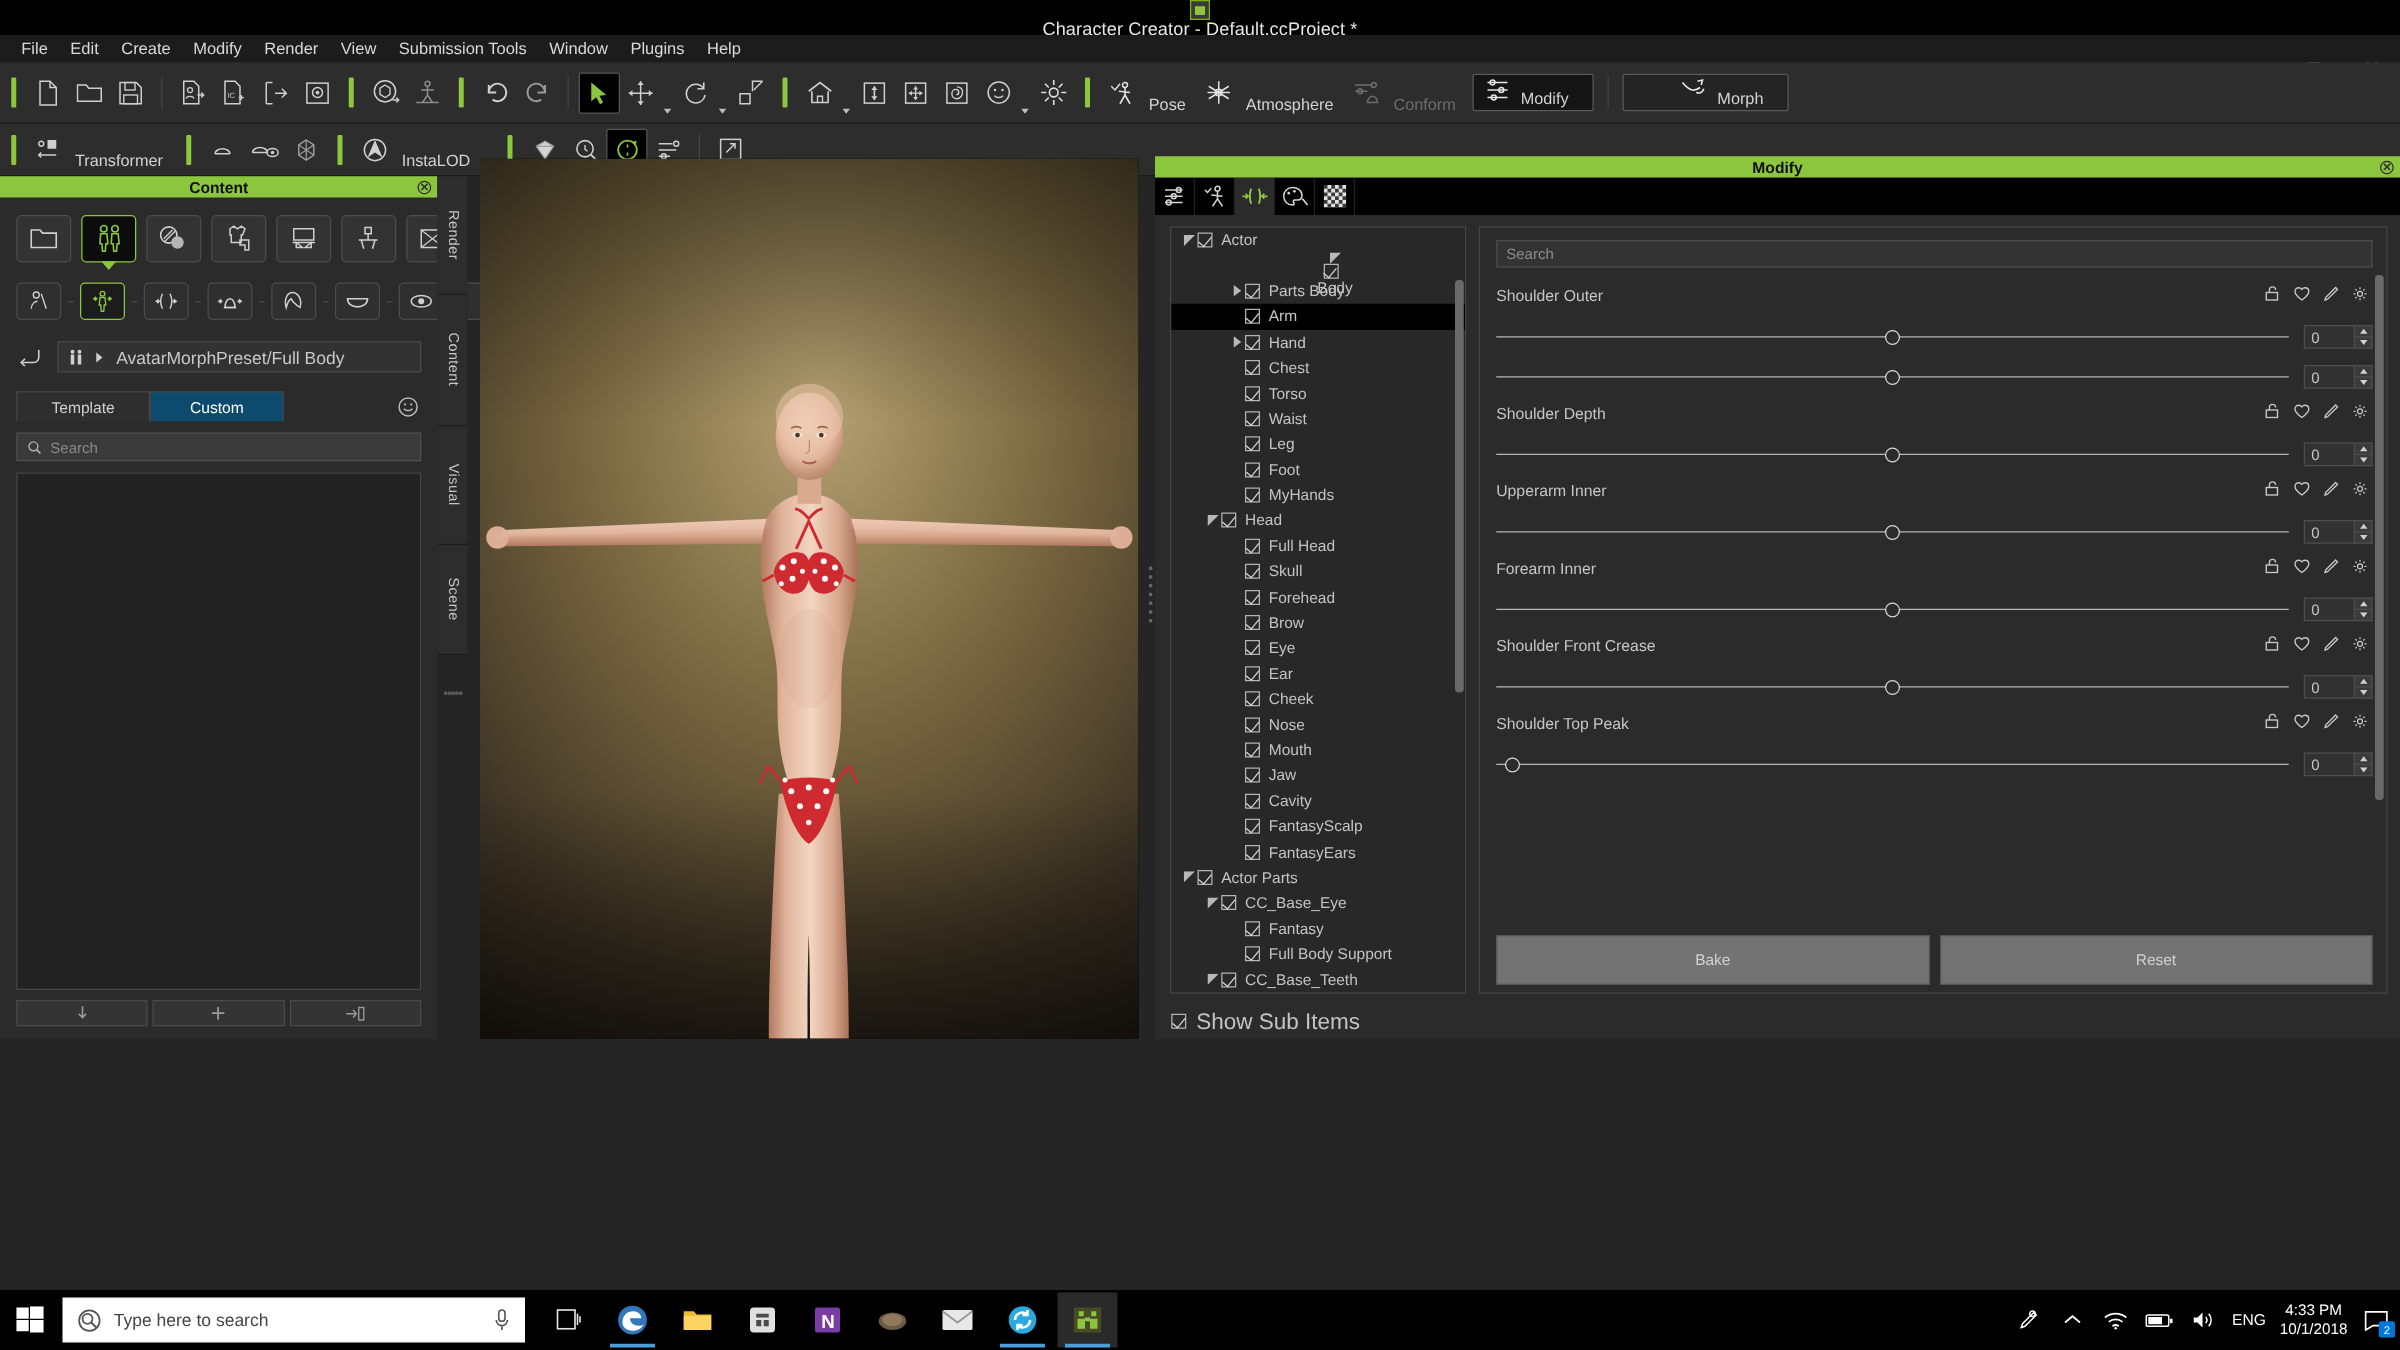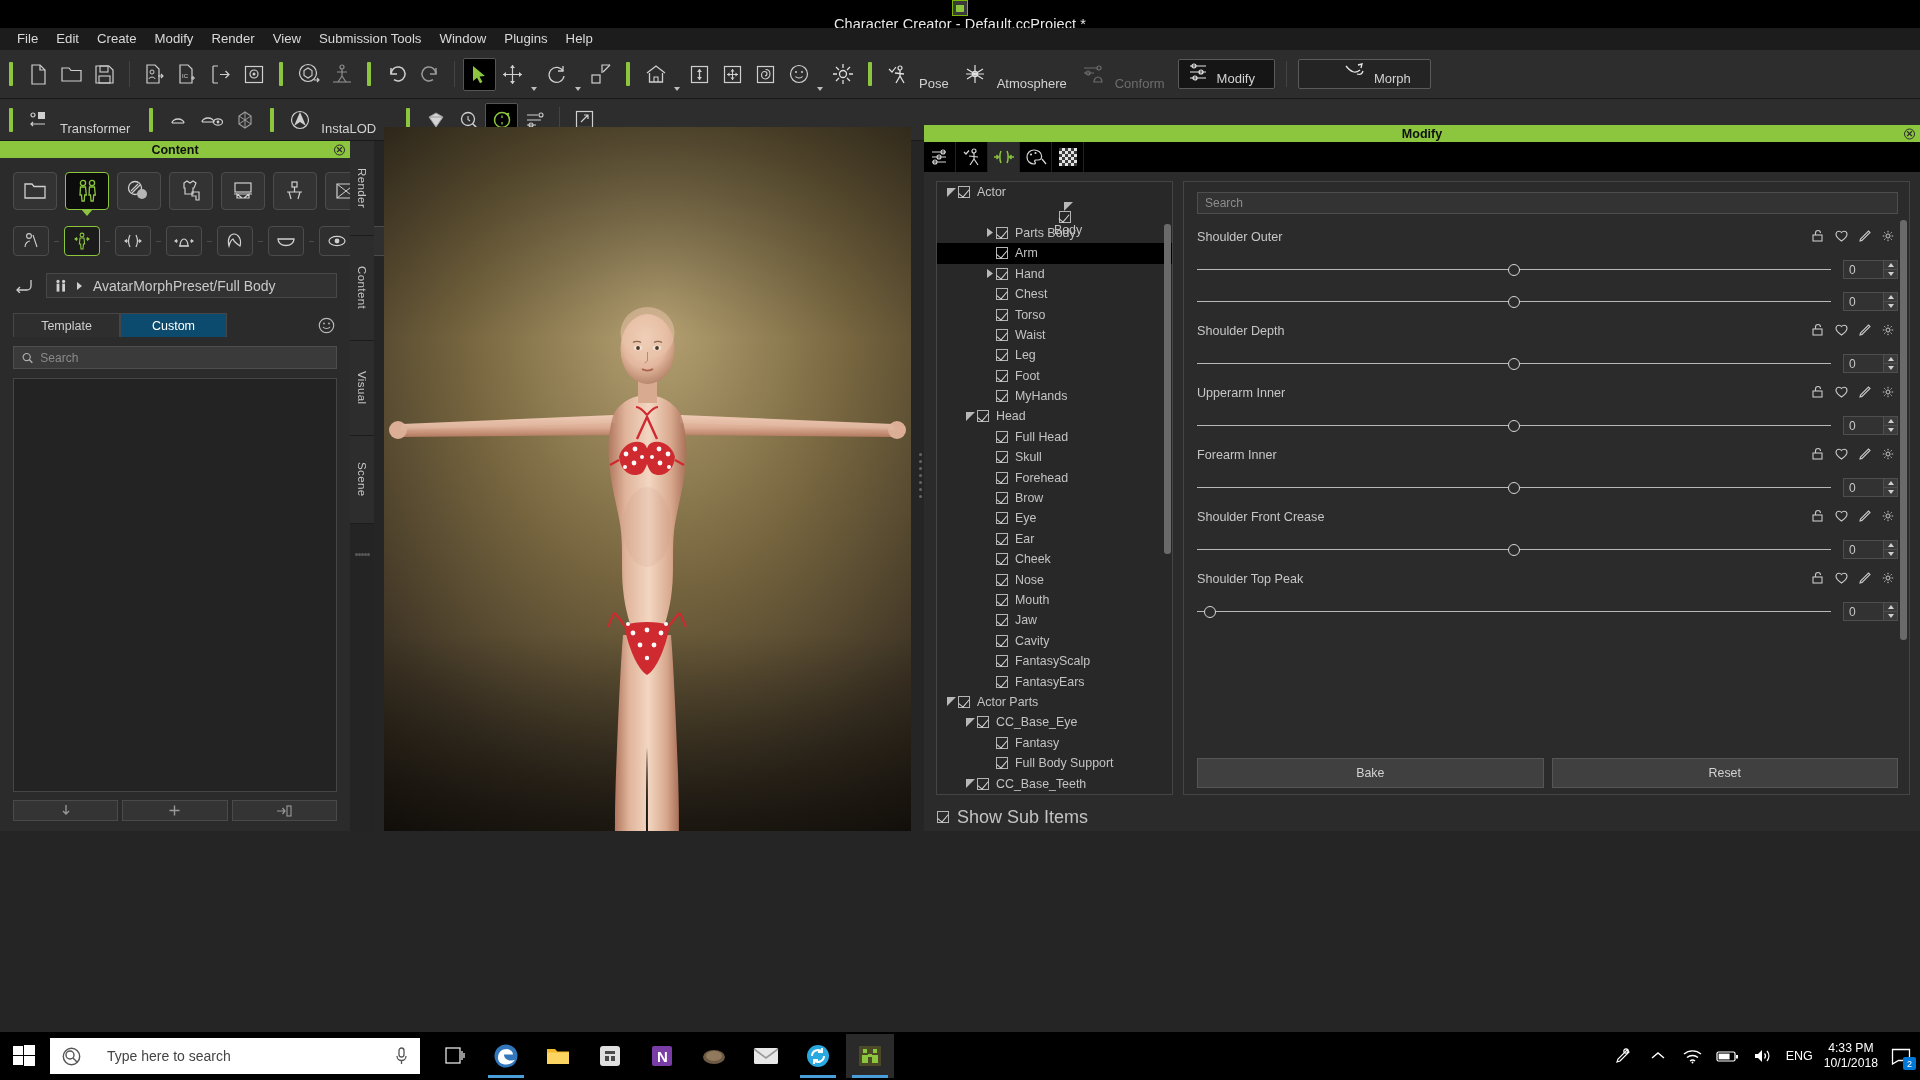--- a/index.html
+++ b/index.html
@@ -226,39 +226,39 @@
     display: flex; flex-direction: column;
   }
   .sl-arrows div { flex: 1; display: flex; align-items: center; justify-content: center; }
   .sl-arrows div + div { border-top: 1px solid #4e4e4e; }
   .uptri { width: 0; height: 0; border-left: 3.5px solid transparent; border-right: 3.5px solid transparent; border-bottom: 4px solid #cfcfcf; }
   .dntri { width: 0; height: 0; border-left: 3.5px solid transparent; border-right: 3.5px solid transparent; border-top: 4px solid #cfcfcf; }
   .sl-sb { position: absolute; right: 2px; top: 38px; width: 7px; height: 420px; background: #6a6a6a; border-radius: 3px; }
 
   .bake-reset { position: absolute; left: 0; bottom: 0; width: 100%; display: flex; gap: 8px; padding: 0 11px 6px 13px; }
   .br-btn {
-    flex: 1; height: 30px; background: #404040; border: 1px solid #565656; color: #d2d2d2; font-size: 12.4px;
+    flex: 1; height: 40px; background: #737373; border: 1px solid #565656; color: #d2d2d2; font-size: 12.4px;
     display: flex; align-items: center; justify-content: center;
   }
   .mp-foot { height: 28px; display: flex; align-items: center; padding-left: 13px; gap: 8px; }
   .fcheck { width: 12px; height: 12px; border: 1px solid #b4b4b4; position: relative; flex: none; }
   .fcheck::after {
     content: ""; position: absolute; left: 1.5px; top: 0px; width: 5px; height: 9px;
     border: solid #d8d8d8; border-width: 0 1.6px 1.6px 0; transform: rotate(40deg);
   }
   .fc-label { color: #c3c3c3; font-size: 18px; }
 
   
   .taskbar {
     position: absolute; left: 0; bottom: 0; width: 1920px; height: 48px; background: #000;
     display: flex; align-items: center;
   }
   .start-btn { width: 48px; height: 48px; display: flex; align-items: center; justify-content: center; }
   .tb-search {
-    width: 370px; height: 36px; background: #fff; display: flex; align-items: center; gap: 26px;
+    width: 370px; height: 36px; background: #fff; display: flex; align-items: center; gap: 10px;
     padding: 0 12px; margin-left: 2px;
   }
   .tb-search-txt { color: #444; font-size: 14px; flex: 1; }
   .tb-icons { display: flex; align-items: center; gap: 4px; margin-left: 10px; }
   .tb-ico {
     width: 48px; height: 44px; display: flex; align-items: center; justify-content: center; position: relative;
   }
   .tb-ico.open::after {
     content: ""; position: absolute; bottom: 0; left: 6px; right: 6px; height: 3px; background: #4a9eda;
   }

